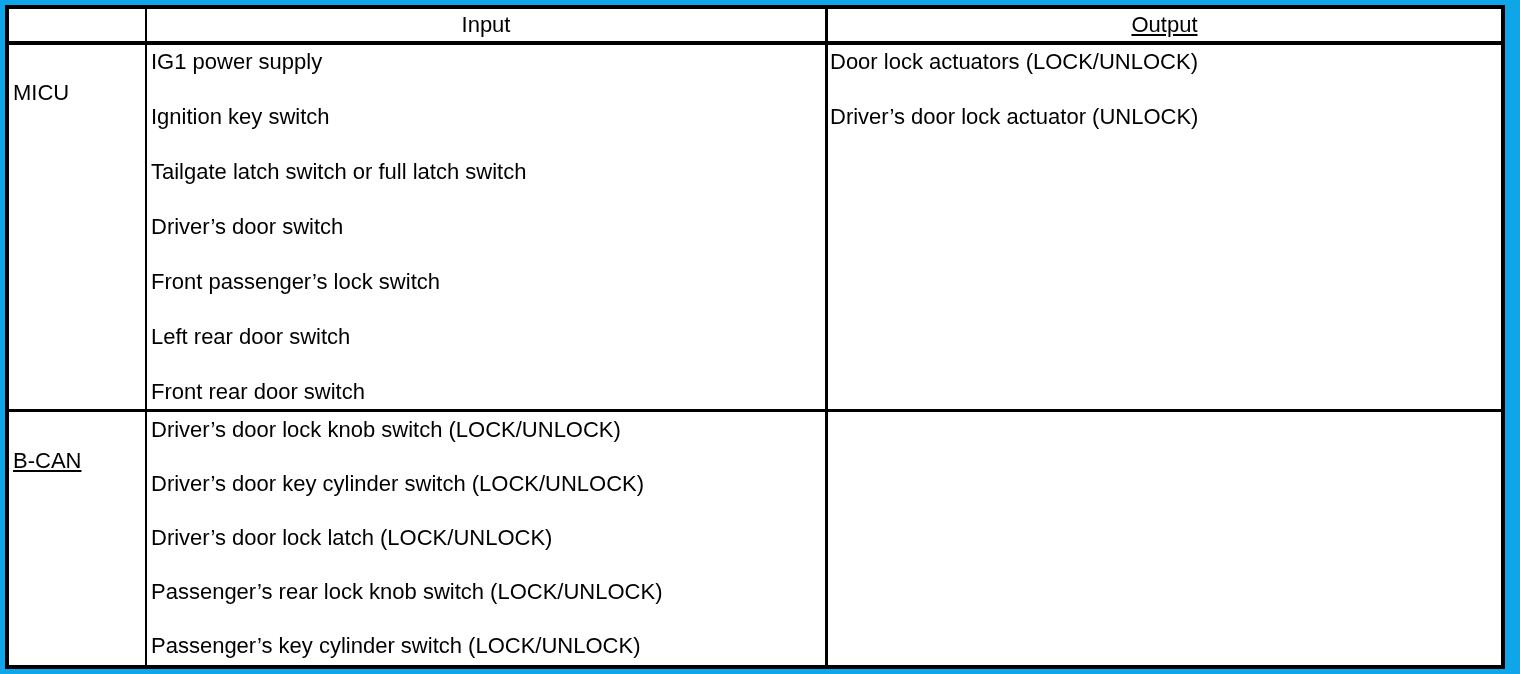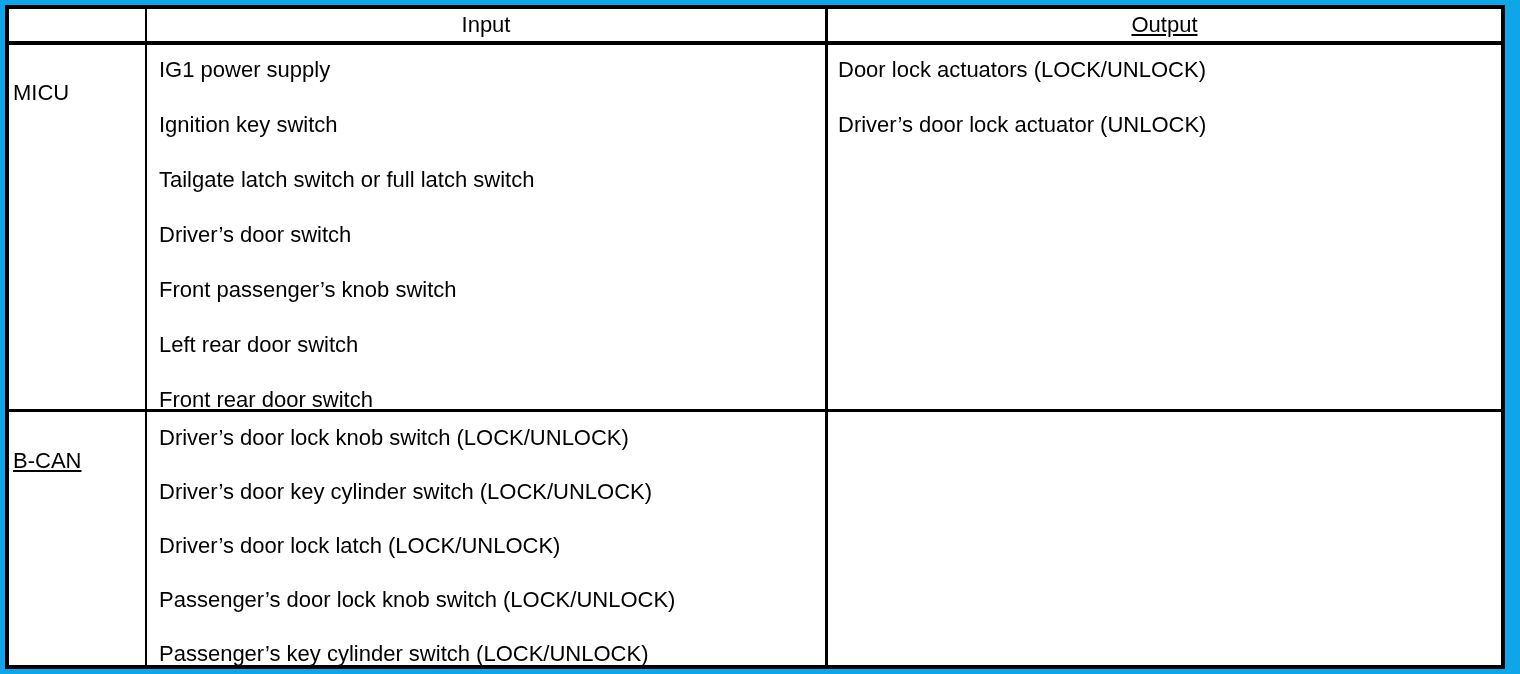--- a/index.html
+++ b/index.html
@@ -102,21 +102,21 @@
     line-height: 26px;
     white-space: nowrap;
     margin-top: 29px;
   }
   .unit-micu  { top: 42px; }
   .unit-bcan  { top: 410px; text-decoration: underline; }
 
   
   .cell-list {
     position: absolute;
-    margin: 8px;
+    margin: 0;
     padding: 0;
     list-style: none;
   }
   .cell-list li {
     font-size: 22px;
     line-height: 26px;
     white-space: nowrap;
     overflow: hidden;
   }
 
@@ -149,36 +149,36 @@
       <div class="rule-v-col1"></div>
       <div class="rule-v-col2"></div>
 
       <div class="unit-label unit-micu">MICU</div>
 
       <ul class="cell-list list-micu-input">
         <li>IG1 power supply</li>
         <li>Ignition key switch</li>
         <li>Tailgate latch switch or full latch switch</li>
         <li>Driver’s door switch</li>
-        <li>Front passenger’s knob switch</li>
+        <li>Front passenger’s lock switch</li>
         <li>Left rear door switch</li>
         <li>Front rear door switch</li>
       </ul>
 
       <ul class="cell-list list-micu-output">
         <li>Door lock actuators (LOCK/UNLOCK)</li>
         <li>Driver’s door lock actuator (UNLOCK)</li>
       </ul>
 
       <div class="unit-label unit-bcan">B-CAN</div>
 
       <ul class="cell-list list-bcan-input">
         <li>Driver’s door lock knob switch (LOCK/UNLOCK)</li>
         <li>Driver’s door key cylinder switch (LOCK/UNLOCK)</li>
         <li>Driver’s door lock latch (LOCK/UNLOCK)</li>
-        <li>Passenger’s door lock knob switch (LOCK/UNLOCK)</li>
+        <li>Passenger’s rear lock knob switch (LOCK/UNLOCK)</li>
         <li>Passenger’s key cylinder switch (LOCK/UNLOCK)</li>
       </ul>
 
     </div>
   </div>
 
 </div>
 
 </body></html>

